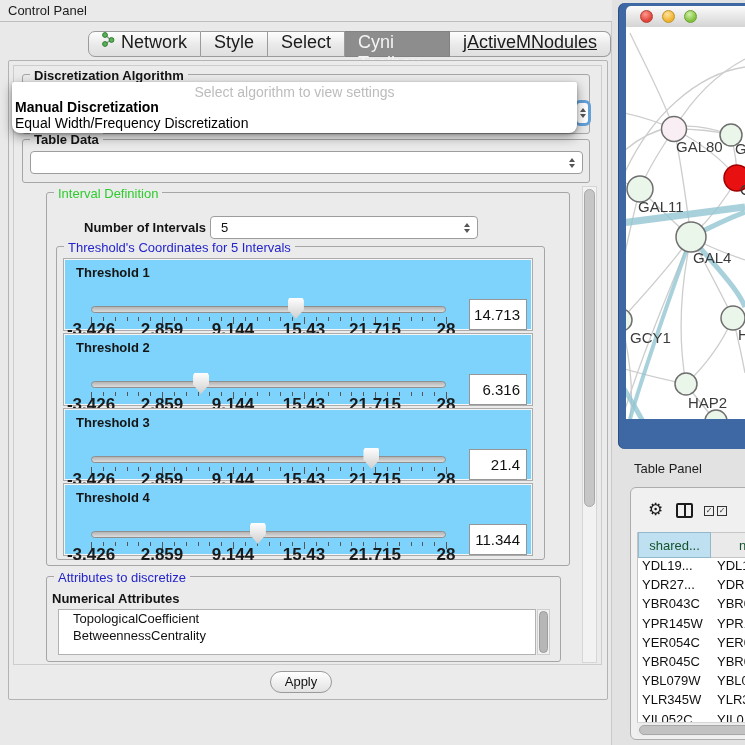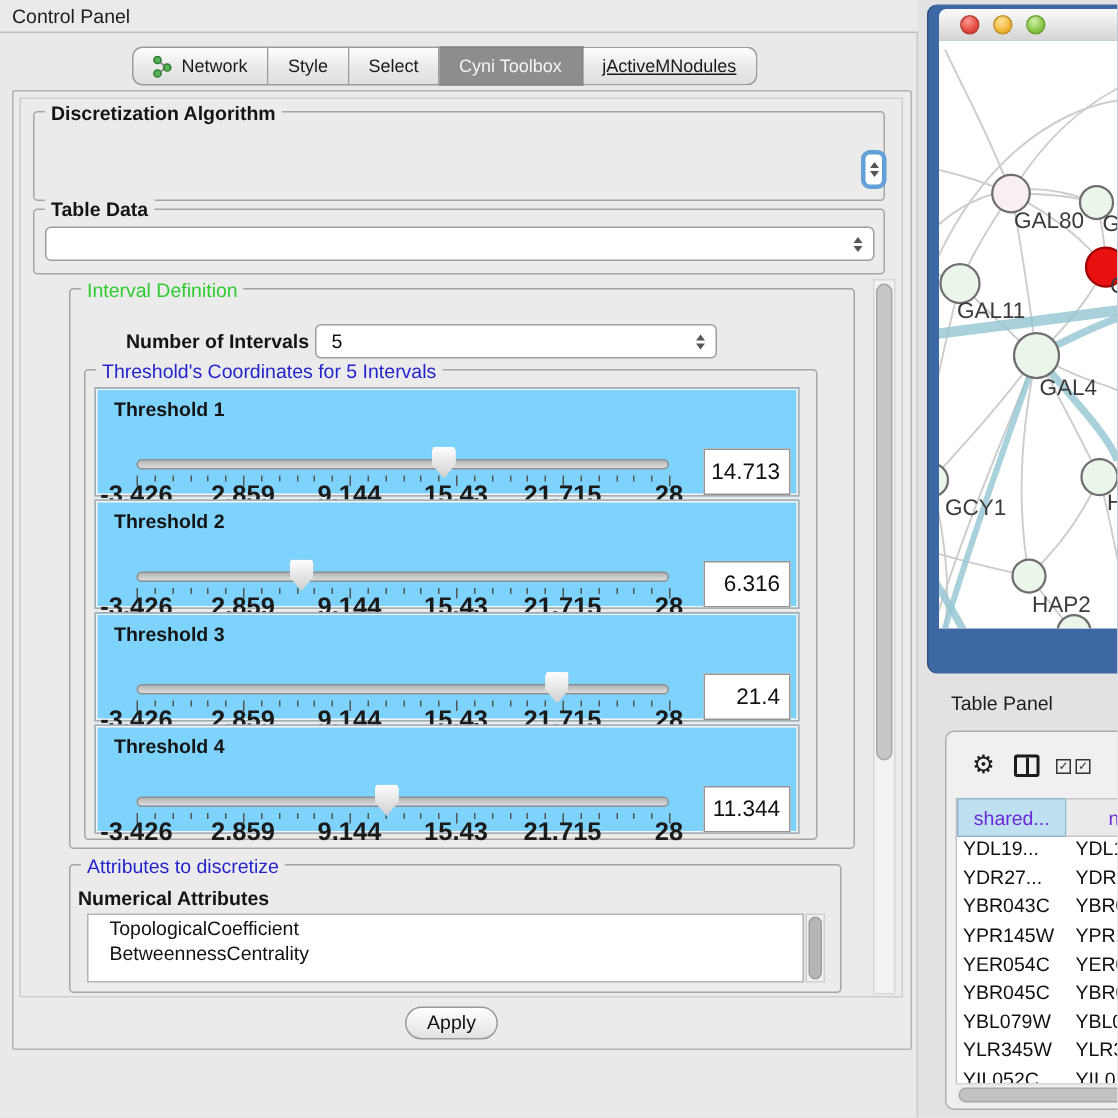--- a/index.html
+++ b/index.html
@@ -9,21 +9,21 @@
 
   
   #cpanel { left:0; top:0; width:612px; height:745px; background:#e9e9e9; border-right:1px solid #c9c9c9; }
   #cp-titlebar { left:0; top:0; width:612px; height:22px; background:#eaeaea; border-bottom:1px solid #bfbfbf; }
   #cp-title { left:8px; top:3px; font-size:13px; color:#1c1c1c; }
   #float-icon { left:701px; top:6px; width:10px; height:10px; border:1.5px solid #2c2c2c; border-radius:1px; background:transparent; }
   #close-icon { left:717px; top:2px; font-size:13px; font-weight:bold; color:#111; }
   #close-icon::after { content:"✕"; }
 
   .tabgroup { display:flex; height:26px; }
-  .tabseg { display:flex; align-items:center; padding:0 13px; font-size:12px; color:#1b1b1b;
+  .tabseg { display:flex; align-items:flex-start; padding:0 13px; font-size:18px; color:#1b1b1b;
             background:linear-gradient(#fdfdfd,#e9e9e9 55%,#dfdfdf); border:1px solid #9b9b9b; border-left:none; }
   .tabseg:first-child { border-left:1px solid #9b9b9b; border-radius:7px 0 0 7px; }
   .tabseg:last-child { border-radius:0 7px 7px 0;text-decoration:underline; }
   .tabseg.sel { background:#8d8d8d; color:#f4f4f4; border-color:#828282; }
   #top-tabs { left:88px; top:31px; }
   #bottom-tabs { left:143px; top:703px; }
   .net-ico { width:13px; height:15px; margin-right:6px; }
 
   #outer-panel { left:8px; top:60px; width:600px; height:640px; border:1px solid #b3b3b3; background:#ebebeb; border-radius:2px; }
   #inner-panel { left:13px; top:65px; width:589px; height:600px; border:1px solid #cdcdcd; background:#ebebeb; }
@@ -112,21 +112,21 @@
   #gear-icon { left:648px; top:499px; font-size:17px; color:#1b1b1b; }
   #gear-icon::after { content:"⚙"; }
   #col-icon { left:676px; top:503px; width:17px; height:15px; border:2px solid #1b1b1b; border-radius:2px; }
   #col-icon::after { content:""; position:absolute; left:50%; top:0; width:2px; height:100%; background:#1b1b1b; transform:translateX(-1px); }
   .cbx { position:absolute; top:506px; width:10px; height:10px; border:1.5px solid #333; font-size:8px; line-height:8px; color:#333; text-align:center; }
   .cbx::after { content:"✓"; }
   #cbx1 { left:704px; } #cbx2 { left:717px; }
 
   #tbl { left:637px; top:532px; width:108px; height:190px; background:#fff; border-left:1px solid #c4c4c4; overflow:hidden; }
   #tbl-head { position:absolute; left:0; top:0; height:26px; width:200px; display:flex; }
-  .th { height:26px; font-size:13px; color:#6d28d9; display:flex; align-items:center; justify-content:center; }
+  .th { height:26px; font-size:13px; color:#14532d; display:flex; align-items:center; justify-content:center; }
   #th1 { width:73px; background:#bfe0f0; border:1px solid #93b8cc; }
   #th2 { width:100px; background:#eaeaea; border:1px solid #c6c6c6; border-left:none; justify-content:flex-start; padding-left:28px; }
   .tr { position:absolute; left:0; width:200px; height:19.2px; display:flex; font-size:13px; color:#101010; }
   .tr .c1 { width:73px; padding-left:4px; }
   .tr .c2 { width:100px; padding-left:6px; }
   #tbl-hsb { left:637px; top:722px; width:108px; height:14px; background:#ededed; border-top:1px solid #d6d6d6; }
   #tbl-hsb .thumb { position:absolute; left:2px; top:2px; width:150px; height:10px; border-radius:5px; background:#c2c2c2; border:1px solid #a8a8a8; }
 </style>
 </head>
 <body>
@@ -383,20 +383,25 @@
         <div class="attr-item">TopologicalCoefficient</div>
         <div class="attr-item">BetweennessCentrality</div>
       </div>
     <div id="attr-sb" class="abs">
         <div class="thumb"></div>
       </div>
 
     <div id="apply-btn" class="abs">Apply</div>
 
 
+    <div id="popup" class="abs">
+      <div class="prompt">Select algorithm to view settings</div>
+      <div class="item b" style="top:17px">Manual Discretization</div>
+      <div class="item" style="top:33px">Equal Width/Frequency Discretization</div>
+    </div>
   </div>
 
   <div id="net-window" class="abs">
     <div id="net-titlebar" class="abs" style="left:8px; top:3px;">
       <div id="light-red" class="light"></div>
       <div id="light-yellow" class="light"></div>
       <div id="light-green" class="light"></div>
     </div>
     <div id="net-canvas" class="abs" style="left:8px; top:24px;">
       <svg id="net-svg" width="119" height="392">

